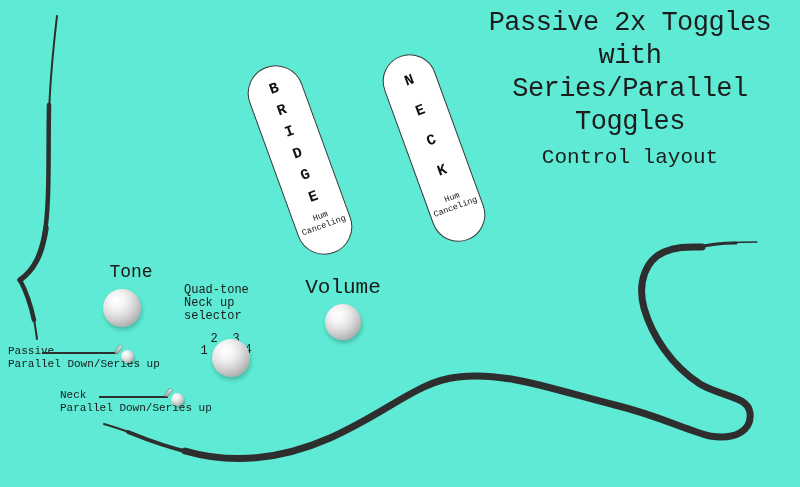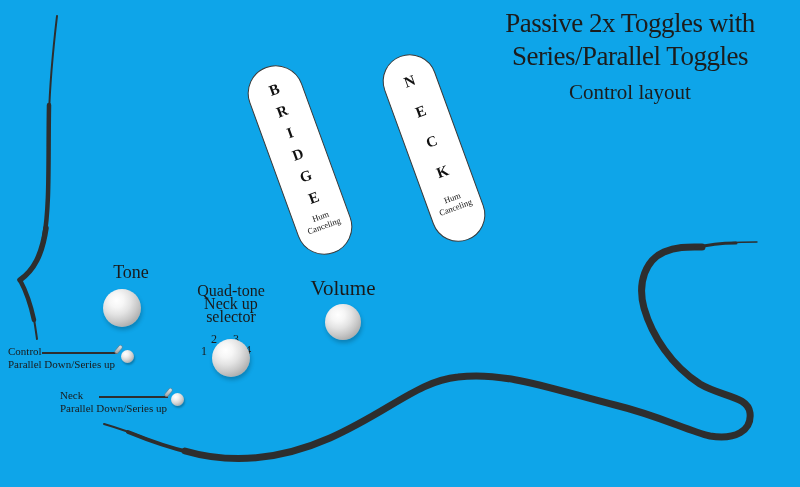--- a/index.html
+++ b/index.html
@@ -1,18 +1,18 @@
 <!DOCTYPE html>
 <html><head>
 <meta charset="utf-8">
 <style>
   html,body{margin:0;padding:0;background:#fff;}
   #stage{
-    position:relative;width:800px;height:487px;background:#0ea5e9;overflow:hidden;
-    font-family:Liberation Serif, serif;color:#1a1a1a;
+    position:relative;width:800px;height:487px;background:#5eead4;overflow:hidden;
+    font-family:Liberation Mono, monospace;color:#1a1a1a;
   }
   .abs{position:absolute;}
   svg{position:absolute;left:0;top:0;}
 
   
   .title-block{left:452px;top:7px;width:356px;text-align:center;}
   .title-line{font-size:27px;line-height:33px;font-weight:400;color:#1c1c1c;letter-spacing:-0.5px;}
   .subtitle{font-size:21px;margin-top:7px;font-weight:400;color:#1c1c1c;}
 
   
@@ -34,21 +34,21 @@
     box-shadow:1px 3px 4px rgba(0,0,0,0.22);
   }
   .knob-tone{left:103px;top:289px;width:38px;height:38px;}
   .knob-volume{left:325px;top:304px;width:36px;height:36px;}
   .knob-selector{left:212px;top:339px;width:38px;height:38px;}
   .knob-label{font-size:18px;text-align:center;color:#1a1a1a;}
   .lbl-tone{left:91px;top:262px;width:80px;}
   .lbl-volume{left:303px;top:276px;width:80px;font-size:21px;}
 
   
-  .selector-caption{left:184px;top:284px;width:94px;text-align:center;font-size:16px;line-height:13px;color:#1a1a1a;}
+  .selector-caption{left:184px;top:284px;width:94px;font-size:12px;line-height:13px;color:#1a1a1a;}
   .sel-num{font-size:12px;width:12px;text-align:center;color:#1a1a1a;}
 
   
   .toggle-ball{
     border-radius:50%;width:13px;height:13px;
     background:radial-gradient(circle at 35% 30%, #ffffff 0%, #f0f0f0 25%, #d5d5d5 50%, #b0b0b0 75%, #909090 100%);
     box-shadow:1px 2px 2px rgba(0,0,0,0.25);
   }
   .toggle-lever{
     width:3px;height:9px;border-radius:2px;
@@ -134,21 +134,21 @@
     <div>Neck up</div>
     <div>selector</div>
   </div>
   <div class="abs sel-num" style="left:198px;top:344px;">1</div>
   <div class="abs sel-num" style="left:208px;top:332px;">2</div>
   <div class="abs sel-num" style="left:230px;top:332px;">3</div>
   <div class="abs sel-num" style="left:242px;top:343px;">4</div>
   <div class="abs knob knob-selector"></div>
 
   <div class="abs toggle-label" style="left:8px;top:345px;">
-    <div>Control</div>
+    <div>Passive</div>
     <div>Parallel Down/Series up</div>
   </div>
   <div class="abs leader" style="left:42px;top:352px;width:75px;"></div>
   <div class="abs toggle-lever" style="left:117px;top:345px;"></div>
   <div class="abs toggle-ball" style="left:121px;top:350px;"></div>
 
   <div class="abs toggle-label" style="left:60px;top:389px;">
     <div>Neck</div>
     <div>Parallel Down/Series up</div>
   </div>

